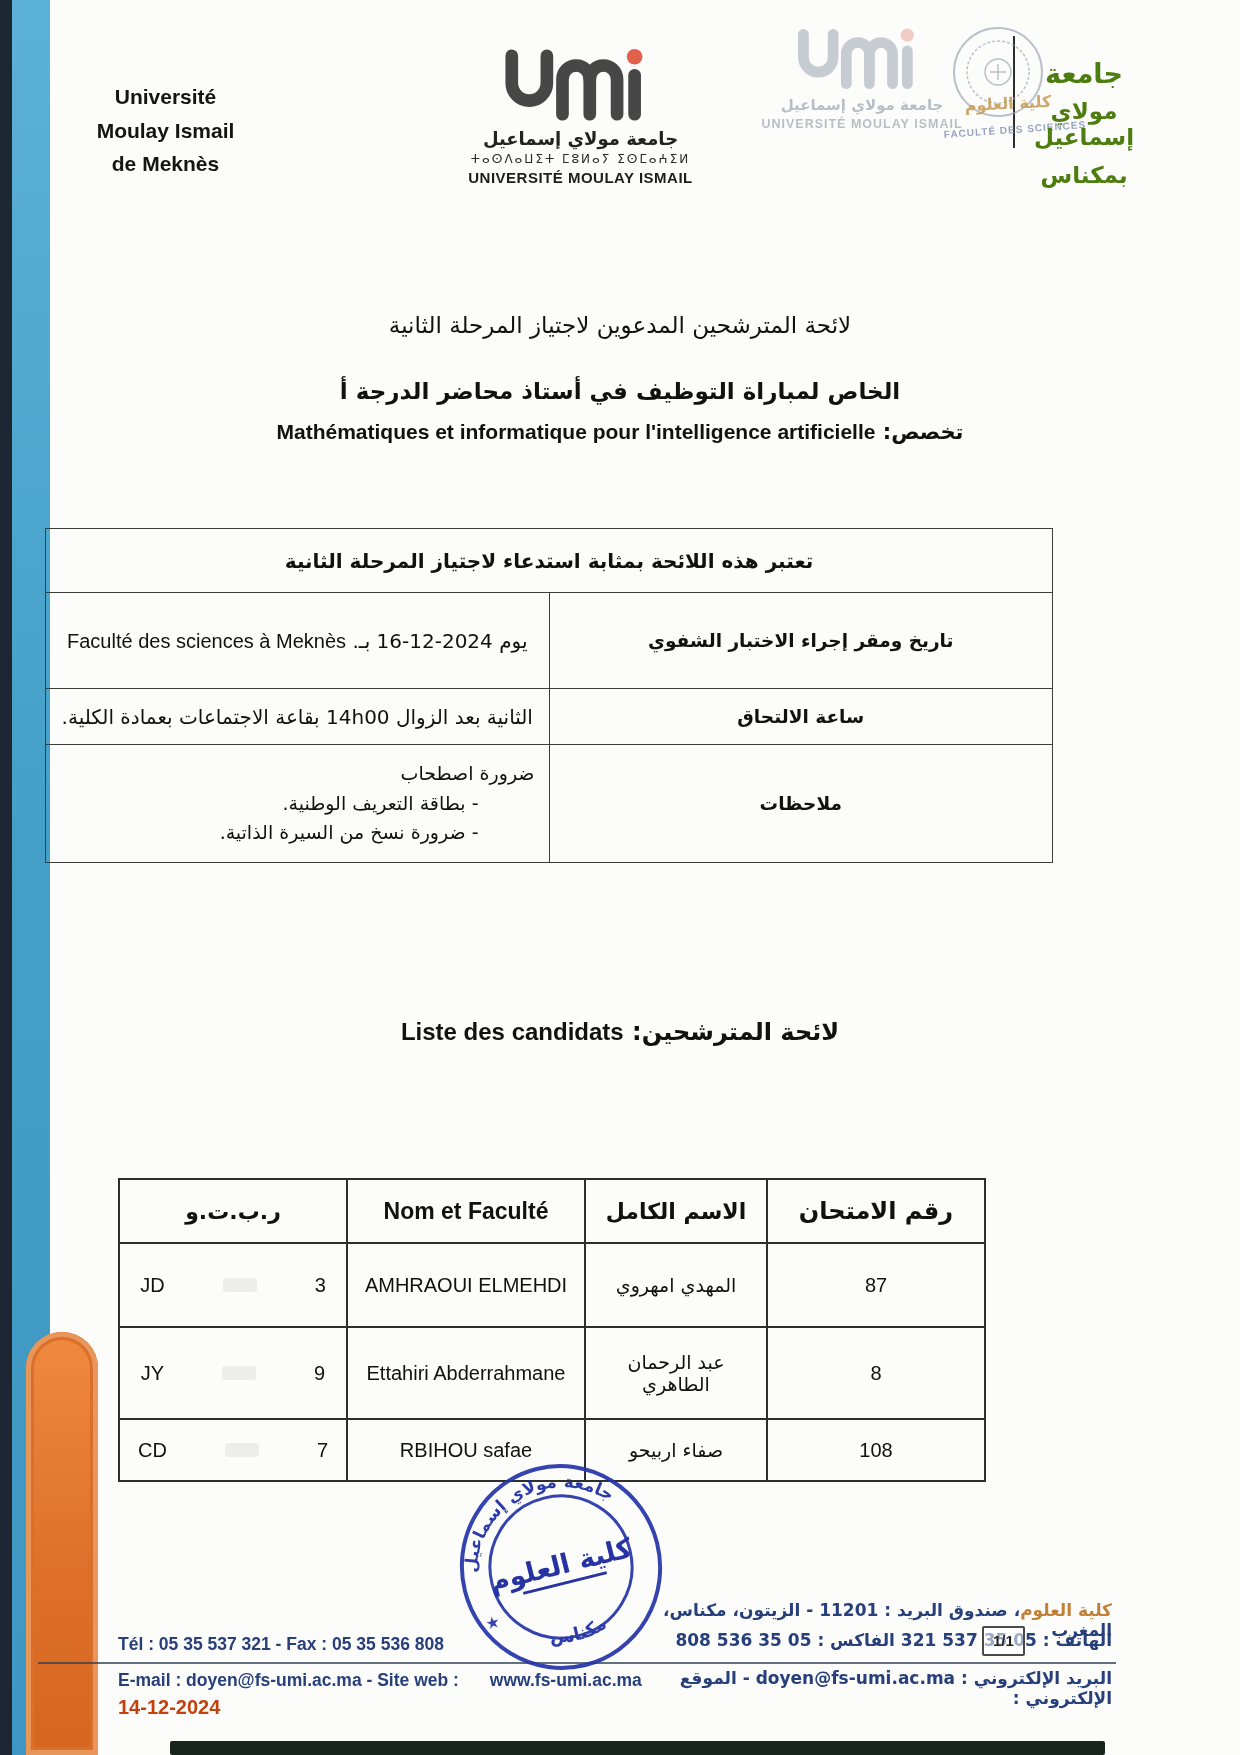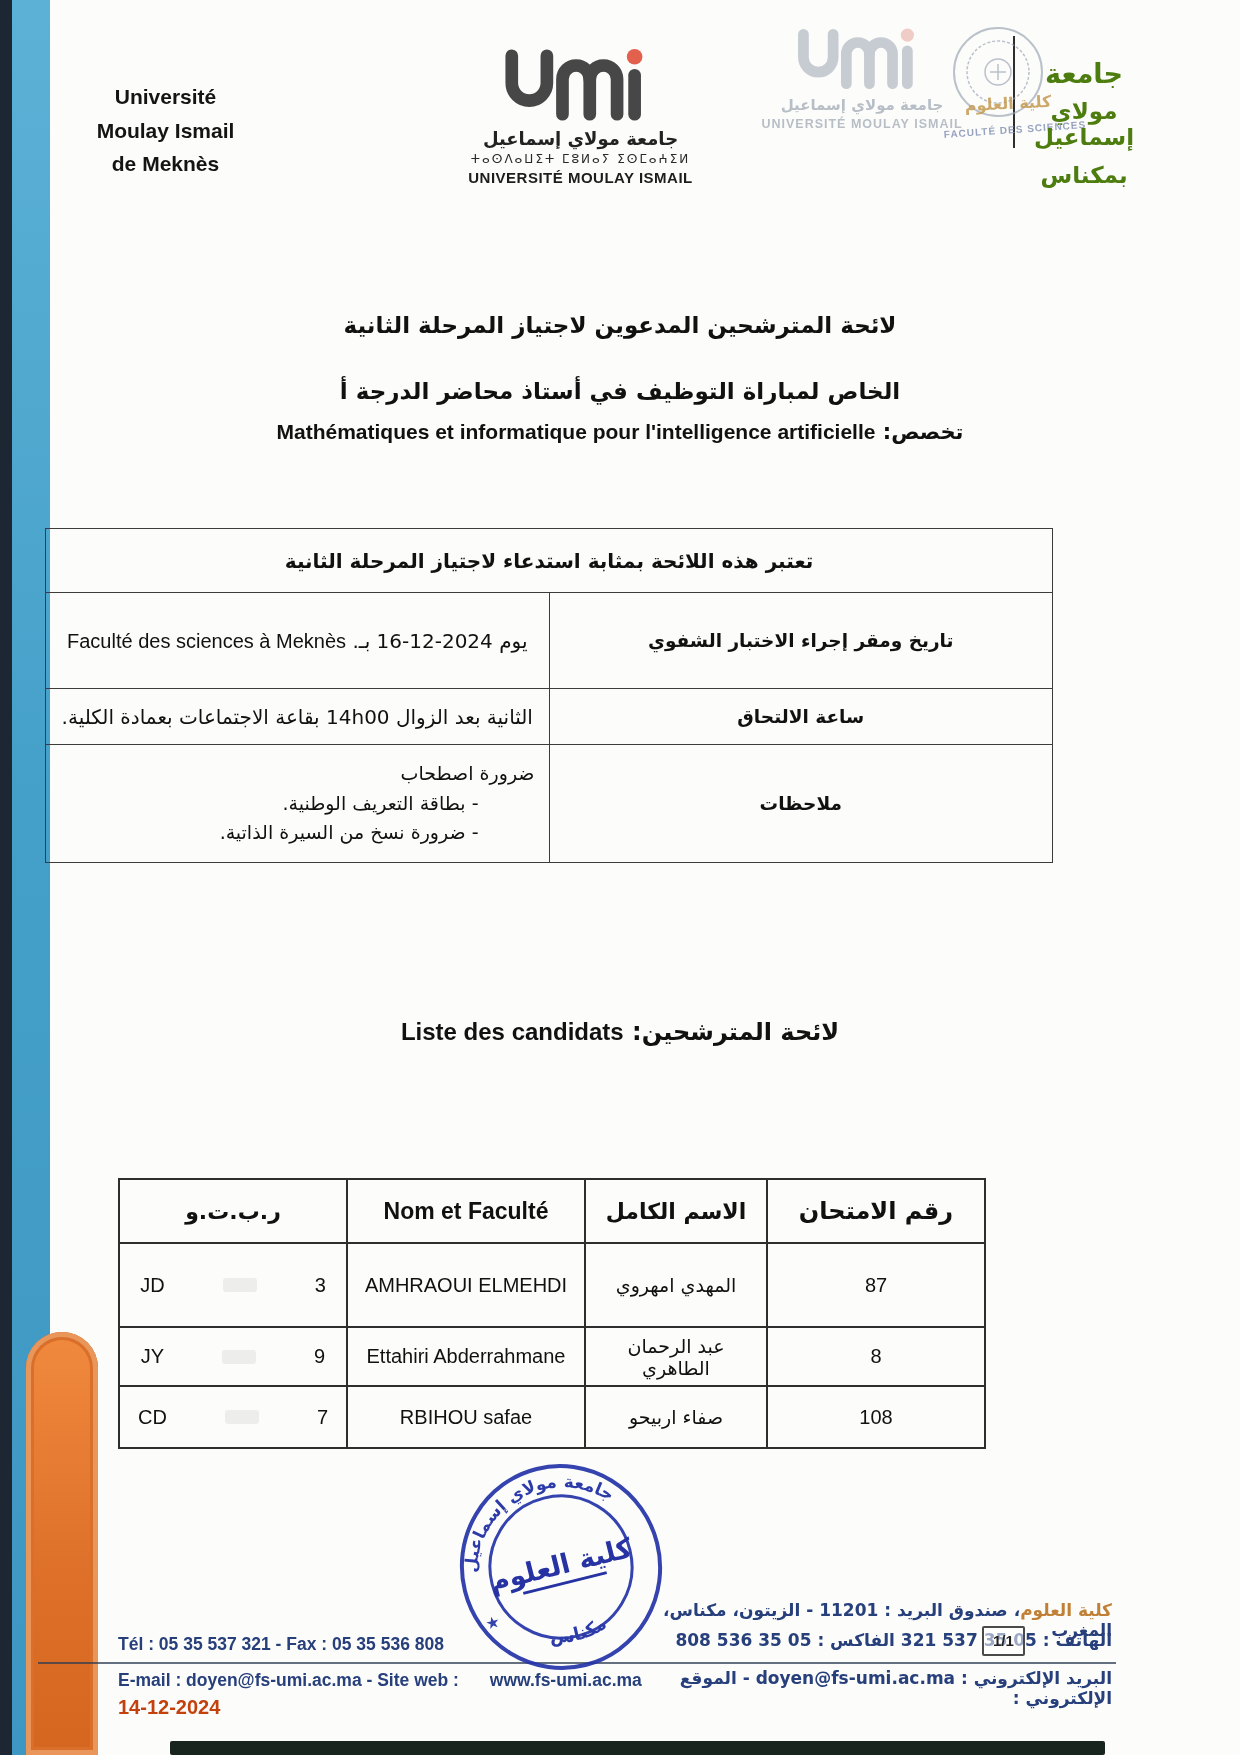--- a/index.html
+++ b/index.html
@@ -27,21 +27,21 @@
   .logo-faded .logo-lat{color:#8e99a6;font-size:12.5px;letter-spacing:1px;}
   .hdr-divider{left:1013px;top:36px;width:2px;height:112px;background:#2e2e2e;}
   .faculty-ar{left:1004px;top:58px;width:160px;text-align:center;font-weight:bold;color:#4d7c0f;z-index:3;}
   .faculty-ar .l1{font-size:27px;}
   .faculty-ar .l2{font-size:23px;margin-top:9px;}
   .faculty-ar .l3{font-size:23px;margin-top:12px;}
   .seal-ar-faded{left:938px;top:94px;width:140px;text-align:center;color:#c49a52;font-size:16px;font-weight:bold;opacity:.85;z-index:2;transform:rotate(-3deg);}
   .seal-fr-faded{left:930px;top:124px;width:170px;text-align:center;color:#8593b5;font-size:10px;font-weight:bold;letter-spacing:1px;opacity:.85;z-index:2;transform:rotate(-4deg);}
   
   .t-center{left:100px;width:1040px;text-align:center;}
-  .title1{top:312px;font-size:23px;font-weight:bold;text-align:center;}
+  .title1{top:312px;font-size:23px;font-weight:normal;text-align:center;}
   .title2{top:378px;font-size:23px;font-weight:bold;}
   .spec{top:420px;font-size:21px;font-weight:bold;}
   .spec .fr{font-size:21px;}
   
   table{border-collapse:collapse;}
   .info{left:45px;top:528px;width:1008px;table-layout:fixed;}
   .info td{border:1.6px solid #3c3c3c;vertical-align:middle;padding:4px 14px;margin-top:36px;}
   .info .notice{text-align:center;font-weight:bold;font-size:20px;}
   .ival{text-align:center;font-size:20px;}
   .ilabel{text-align:center;font-weight:bold;font-size:18.5px;width:175px;}
@@ -189,21 +189,21 @@
         <div class="cin-cell">
               <span>JD</span>
               <span class="smudge"></span>
               <span>3</span>
             </div>
       </td>
       <td class="fr" style="font-size:20px;">AMHRAOUI ELMEHDI</td>
       <td class="ar" style="font-size:19px;">المهدي امهروي</td>
       <td style="font-size:20px;">87</td>
     </tr>
-    <tr style="height:59px;margin-top:48px;">
+    <tr style="height:92px;margin-top:48px;">
       <td>
         <div class="cin-cell">
               <span>JY</span>
               <span class="smudge"></span>
               <span>9</span>
             </div>
       </td>
       <td class="fr" style="font-size:20px;">Ettahiri Abderrahmane</td>
       <td class="ar" style="font-size:19px;">عبد الرحمان الطاهري</td>
       <td style="font-size:20px;">8</td>

